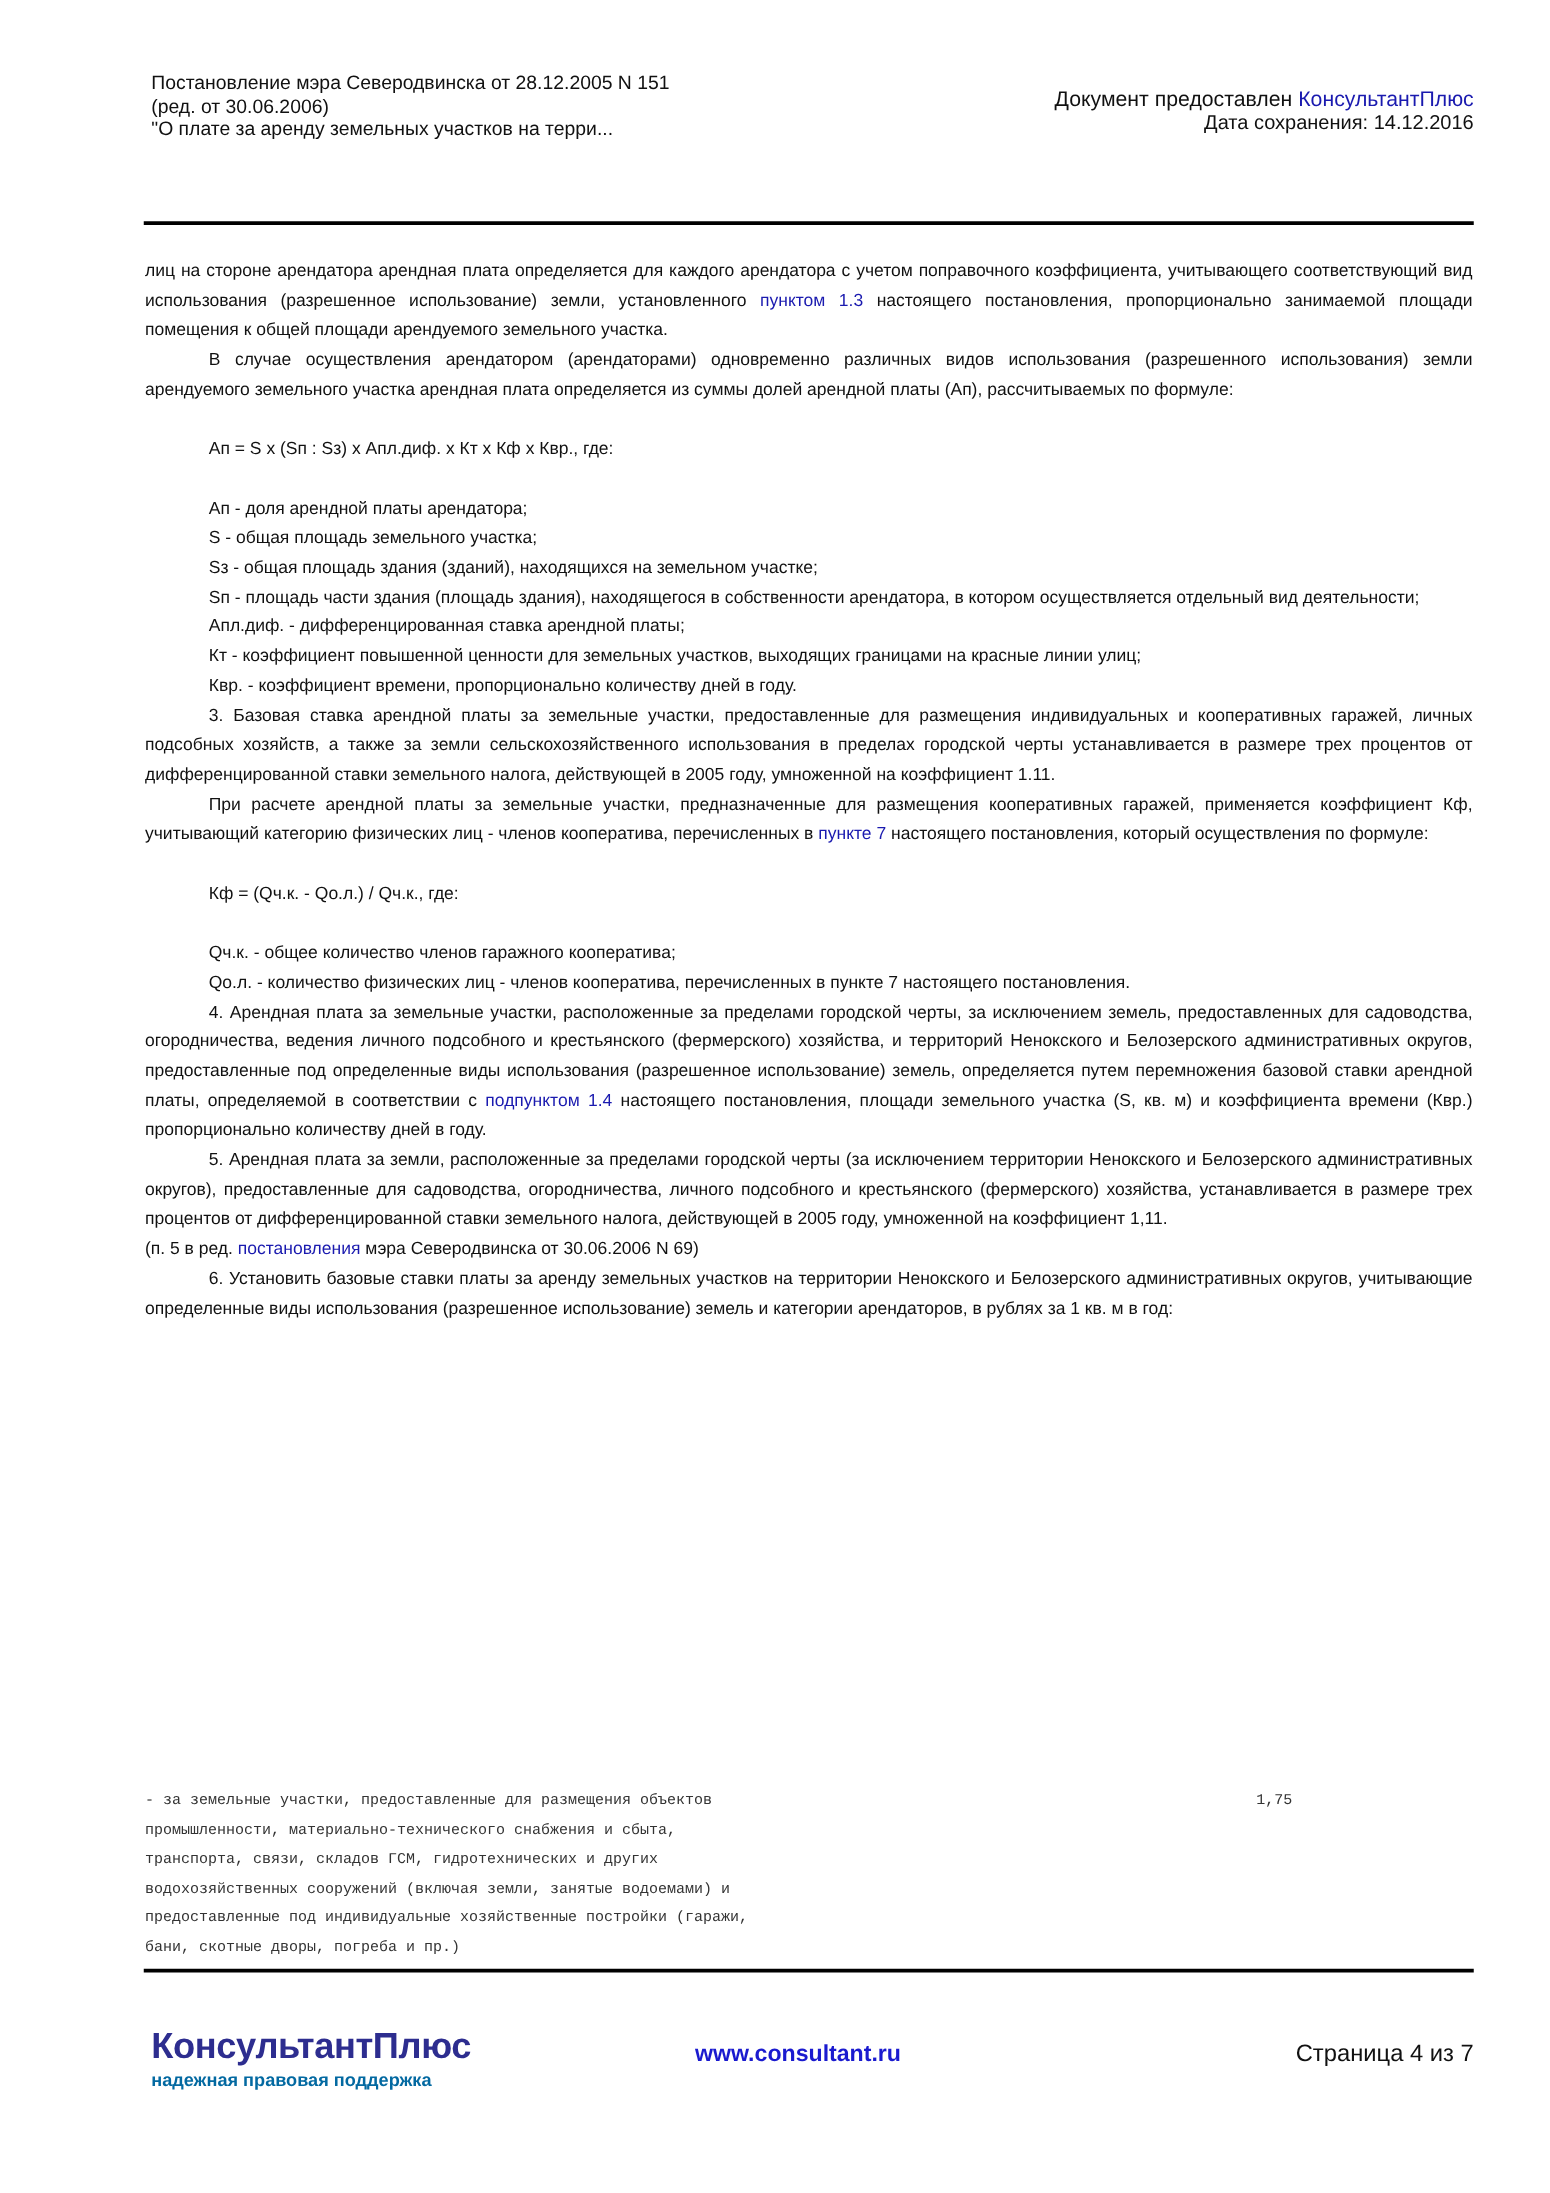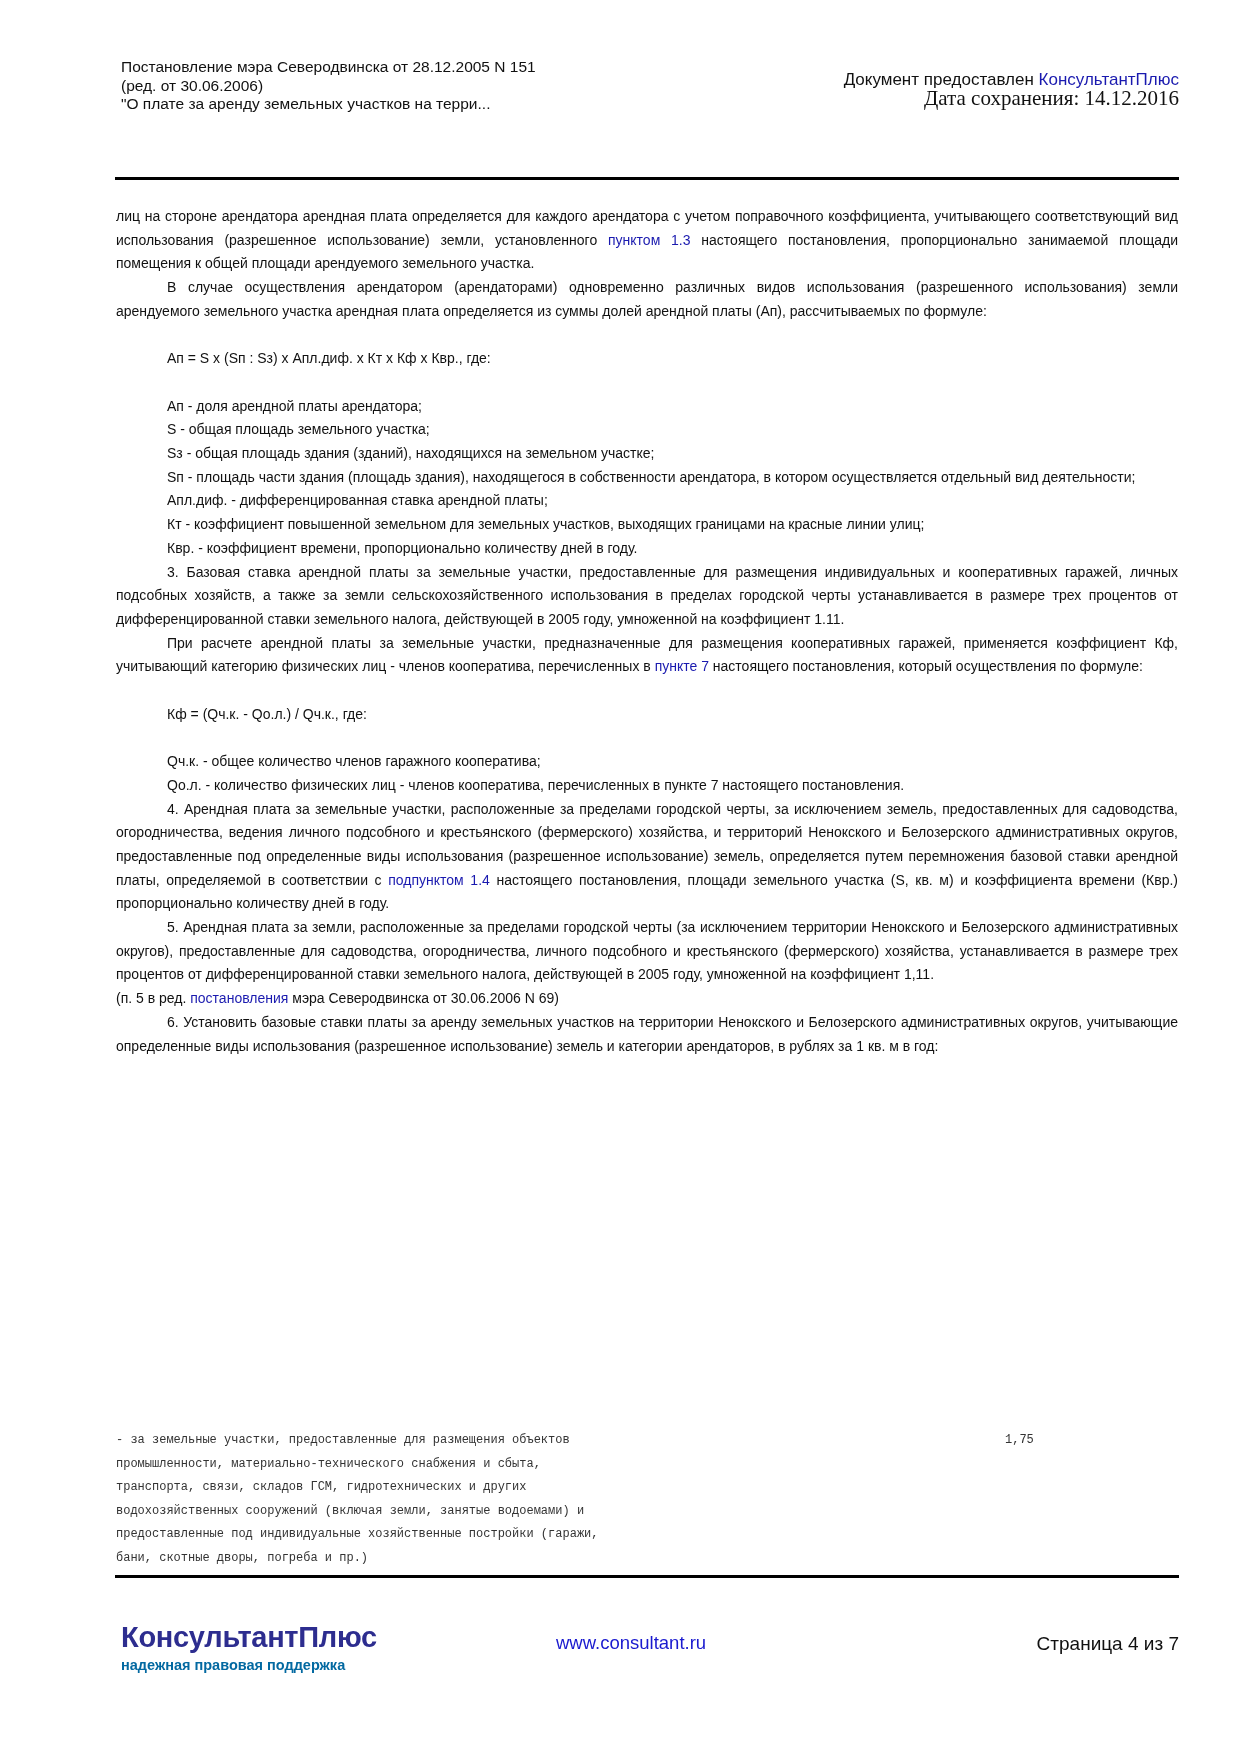--- a/index.html
+++ b/index.html
@@ -2,42 +2,42 @@
 <html><head>
   <meta charset="utf-8">
   <style>
     html, body { margin: 0; padding: 0; background: #ffffff; }
     body { width: 1240px; height: 1754px; position: relative; overflow: hidden;
            font-family: "Liberation Sans", sans-serif; color: #111; }
     .page-header { position: absolute; left: 121px; top: 58px; width: 1058px; height: 120px; }
     .hdr-left { position: absolute; left: 0; top: 0; font-size: 15.5px; line-height: 18.5px; color: #111; }
     .hdr-right { position: absolute; right: 0; top: 12px; text-align: right; font-size: 16.5px; line-height: 19px; }
     .hdr-right .provided { font-size: 17px; }
-    .hdr-right .saved { font-size: 21px; font-family: Liberation Serif, serif; }
+    .hdr-right .saved { font-size: 16px; }
     .brand-link { color: #1a1aaf; }
     .rule-top { position: absolute; left: 115px; top: 177px; width: 1064px; height: 3px; background: #000; }
     .rule-bottom { position: absolute; left: 115px; top: 1575px; width: 1064px; height: 3px; background: #000; }
 
     .content { position: absolute; left: 116px; top: 205px; width: 1062px; font-size: 14px; line-height: 23.7px; }
     .content p { margin: 0; text-align: justify; text-align-last: left; }
     .content p.indent { text-indent: 51px; }
     .content .blank { height: 23.7px; }
     .content a, .content .lnk { color: #1a1aaf; text-decoration: none; }
 
     .mono-block { position: absolute; left: 116px; top: 1429px; width: 1062px;
                   font-family: "Liberation Mono", monospace; font-size: 12px; line-height: 23.6px; color: #333; }
     .mono-row { position: relative; }
     .mono-text { white-space: pre; }
     .mono-value { position: absolute; left: 889px; top: 0; white-space: pre; }
 
     .footer { position: absolute; left: 121px; top: 1620px; width: 1058px; height: 80px; }
     .footer-logo { position: absolute; left: 0; top: 0; font-weight: bold; font-size: 29px; line-height: 34px;
                    color: #2d2d8f; letter-spacing: -0.3px; }
     .footer-tagline { position: absolute; left: 0; top: 37px; font-weight: bold; font-size: 14.5px; color: #0369a1; }
-    .footer-url { position: absolute; left: 435px; top: 12px; font-weight: normal; font-size: 18.5px; color: #1a1acf; }
+    .footer-url { position: absolute; left: 435px; top: 12px; font-weight: bold; font-size: 18.5px; color: #1a1acf; }
     .footer-page { position: absolute; right: 0; top: 13px; font-size: 19px; color: #111; }
   </style>
 </head>
 <body>
 
 <div class="page-header">
   <div class="hdr-left">
     <div>Постановление мэра Северодвинска от 28.12.2005 N 151</div>
     <div>(ред. от 30.06.2006)</div>
     <div>"О плате за аренду земельных участков на терри...</div>
@@ -53,21 +53,21 @@
   <p><span>лиц на стороне арендатора арендная плата определяется для каждого арендатора с учетом поправочного коэффициента, учитывающего соответствующий вид использования (разрешенное использование) земли, установленного </span><a class="lnk">пунктом 1.3</a><span> настоящего постановления, пропорционально занимаемой площади помещения к общей площади арендуемого земельного участка.</span></p>
   <p class="indent">В случае осуществления арендатором (арендаторами) одновременно различных видов использования (разрешенного использования) земли арендуемого земельного участка арендная плата определяется из суммы долей арендной платы (Ап), рассчитываемых по формуле:</p>
   <div class="blank"></div>
   <p class="indent">Ап = S x (Sп : Sз) x Апл.диф. x Кт x Кф x Квр., где:</p>
   <div class="blank"></div>
   <p class="indent">Ап - доля арендной платы арендатора;</p>
   <p class="indent">S - общая площадь земельного участка;</p>
   <p class="indent">Sз - общая площадь здания (зданий), находящихся на земельном участке;</p>
   <p class="indent">Sп - площадь части здания (площадь здания), находящегося в собственности арендатора, в котором осуществляется отдельный вид деятельности;</p>
   <p class="indent">Апл.диф. - дифференцированная ставка арендной платы;</p>
-  <p class="indent">Кт - коэффициент повышенной земельном для земельных участков, выходящих границами на красные линии улиц;</p>
+  <p class="indent">Кт - коэффициент повышенной ценности для земельных участков, выходящих границами на красные линии улиц;</p>
   <p class="indent">Квр. - коэффициент времени, пропорционально количеству дней в году.</p>
   <p class="indent">3. Базовая ставка арендной платы за земельные участки, предоставленные для размещения индивидуальных и кооперативных гаражей, личных подсобных хозяйств, а также за земли сельскохозяйственного использования в пределах городской черты устанавливается в размере трех процентов от дифференцированной ставки земельного налога, действующей в 2005 году, умноженной на коэффициент 1.11.</p>
   <p class="indent"><span>При расчете арендной платы за земельные участки, предназначенные для размещения кооперативных гаражей, применяется коэффициент Кф, учитывающий категорию физических лиц - членов кооператива, перечисленных в </span><a class="lnk">пункте 7</a><span> настоящего постановления, который осуществления по формуле:</span></p>
   <div class="blank"></div>
   <p class="indent">Кф = (Qч.к. - Qо.л.) / Qч.к., где:</p>
   <div class="blank"></div>
   <p class="indent">Qч.к. - общее количество членов гаражного кооператива;</p>
   <p class="indent">Qо.л. - количество физических лиц - членов кооператива, перечисленных в пункте 7 настоящего постановления.</p>
   <p class="indent"><span>4. Арендная плата за земельные участки, расположенные за пределами городской черты, за исключением земель, предоставленных для садоводства, огородничества, ведения личного подсобного и крестьянского (фермерского) хозяйства, и территорий Ненокского и Белозерского административных округов, предоставленные под определенные виды использования (разрешенное использование) земель, определяется путем перемножения базовой ставки арендной платы, определяемой в соответствии с </span><a class="lnk">подпунктом 1.4</a><span> настоящего постановления, площади земельного участка (S, кв. м) и коэффициента времени (Квр.) пропорционально количеству дней в году.</span></p>
   <p class="indent">5. Арендная плата за земли, расположенные за пределами городской черты (за исключением территории Ненокского и Белозерского административных округов), предоставленные для садоводства, огородничества, личного подсобного и крестьянского (фермерского) хозяйства, устанавливается в размере трех процентов от дифференцированной ставки земельного налога, действующей в 2005 году, умноженной на коэффициент 1,11.</p>

